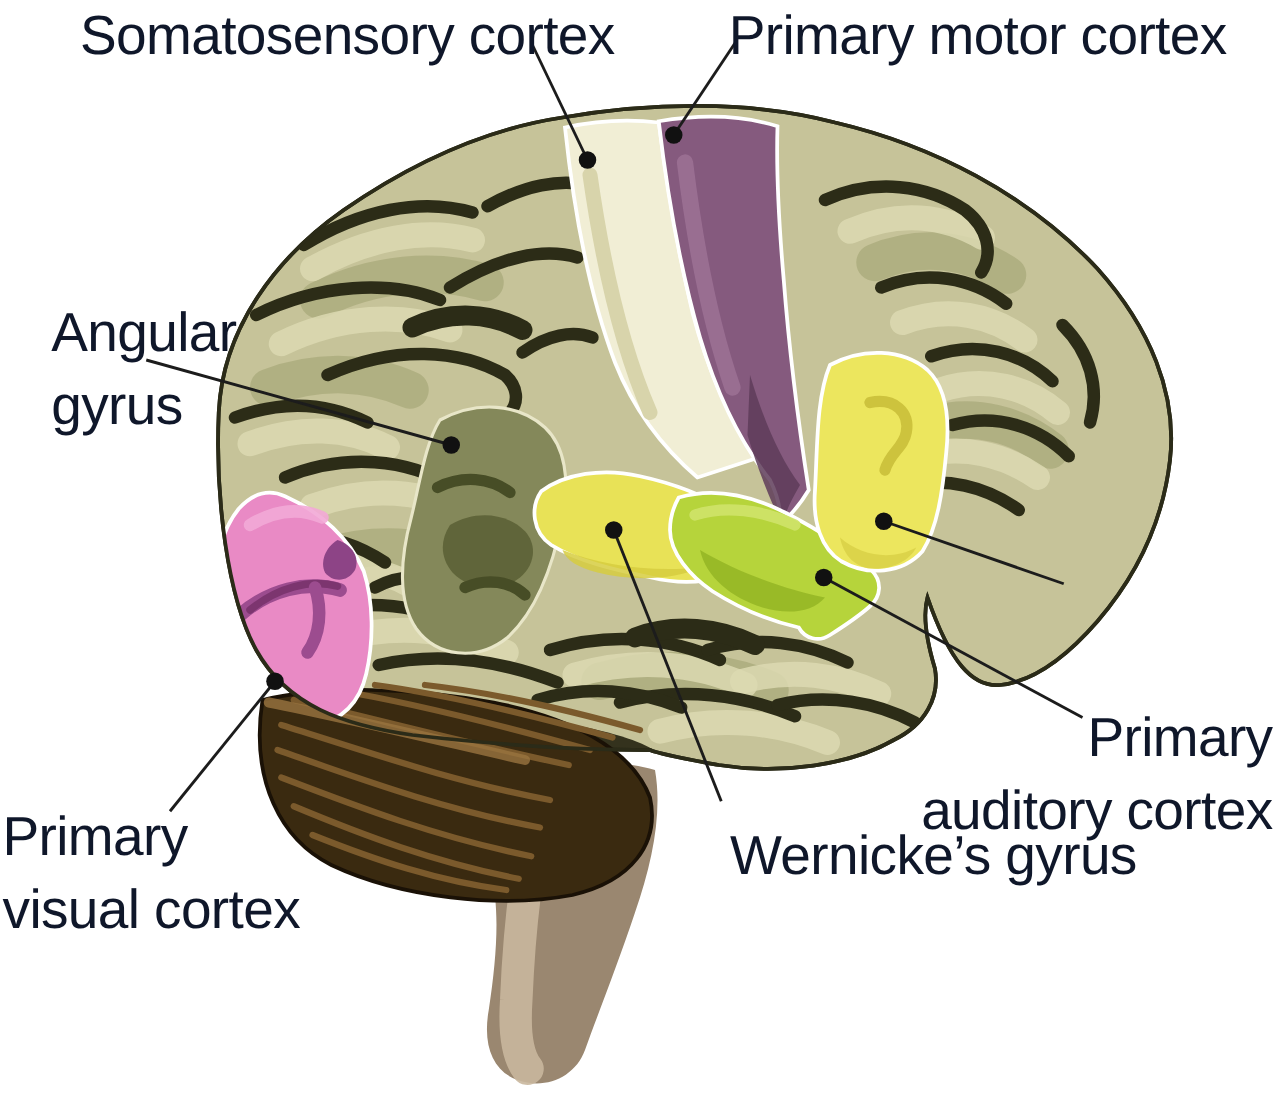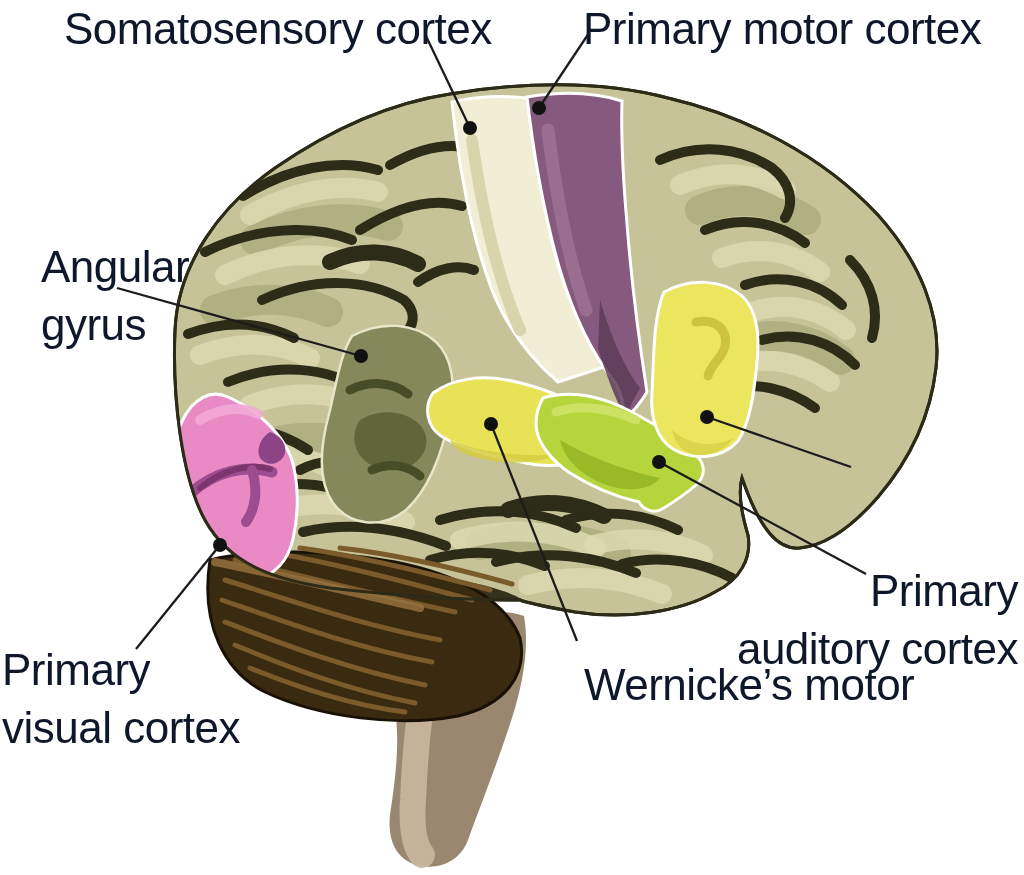--- a/index.html
+++ b/index.html
@@ -196,17 +196,17 @@
 
   <div class="lbl" style="left:583px;top:0px;">Primary motor cortex</div>
 
   <div class="lbl" style="left:4px;top:238px;margin-left:37px;">Angular
 gyrus</div>
 
 
   <div class="lbl right" style="right:6px;top:562px;">Primary
 auditory cortex</div>
 
-  <div class="lbl" style="left:584px;top:656px;">Wernicke’s motor</div>
+  <div class="lbl" style="left:584px;top:656px;">Wernicke’s gyrus</div>
 
   <div class="lbl" style="left:2px;top:641px;">Primary
 visual cortex</div>
 </div>
 
 </body></html>

